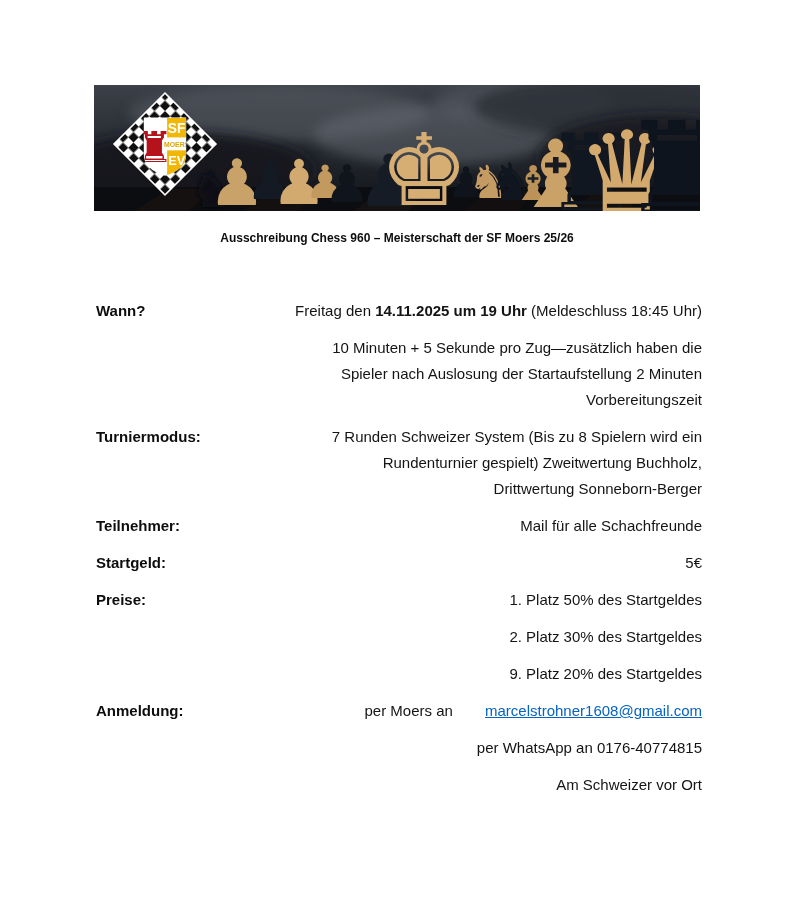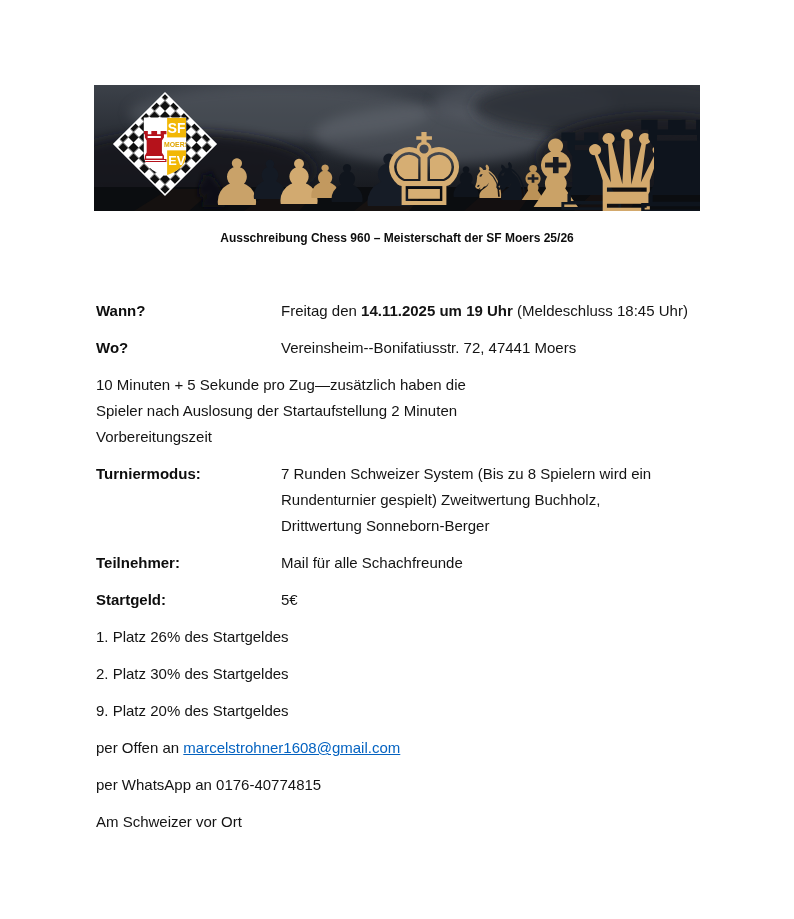--- a/index.html
+++ b/index.html
@@ -19,34 +19,34 @@
 
   
   .title {
     position: absolute; left: 94px; top: 224px; width: 606px;
     text-align: center; font-size: 12px; font-weight: 700; line-height: 28px;
     color: #0d0d0d;
   }
 
   
   .content { position: absolute; left: 96px; top: 298px; width: 606px; }
-  .row { display: flex; align-items: flex-start; gap: 44px; }
+  .row { display: flex; align-items: flex-start; }
   .row-label {
     width: 141px; flex: none;
     font-weight: 700; font-size: 15px; line-height: 26px;
     margin: 0 0 11px 0; color: #0d0d0d;
   }
-  .row-value { flex: 1; min-width: 0; }
+  .row-value { flex: 1; min-width: 0; text-align: right; }
   .row-value p {
     margin: 0 0 11px 0;
     font-size: 15px; line-height: 26px;
     white-space: pre-wrap; color: #141414;
   }
   .seg-bold { font-weight: 700; }
-  a.link { color: #0563c1; text-decoration: underline; }
+  a.link { color: #0563c1; text-decoration: underline; margin-left: 28px; }
 </style>
 </head>
 <body>
 
 <div class="page">
 
   <div class="banner">
     <svg class="scene" viewBox="0 0 606 126" preserveAspectRatio="none">
       <defs>
         <linearGradient id="sky" x1="0" y1="0" x2="0" y2="1">
@@ -135,26 +135,20 @@
   <div class="title">Ausschreibung Chess 960 – Meisterschaft der SF Moers 25/26</div>
 
   <div class="content">
       <div class="row">
         <div class="row-label">Wann?</div>
         <div class="row-value">
           <p><span>Freitag den </span><span class="seg-bold">14.11.2025 um 19 Uhr</span><span> (Meldeschluss 18:45 Uhr)</span></p>
         </div>
       </div>
       <div class="row">
-        <div class="row-label">Wo?</div>
-        <div class="row-value">
-          <p><span>Vereinsheim--Bonifatiusstr. 72, 47441 Moers</span></p>
-        </div>
-      </div>
-      <div class="row">
         <div class="row-value">
           <p><span>10 Minuten + 5 Sekunde pro Zug—zusätzlich haben die
 Spieler nach Auslosung der Startaufstellung 2 Minuten
 Vorbereitungszeit</span></p>
         </div>
       </div>
       <div class="row">
         <div class="row-label">Turniermodus:</div>
         <div class="row-value">
           <p><span>7 Runden Schweizer System (Bis zu 8 Spielern wird ein
@@ -168,28 +162,30 @@
           <p><span>Mail für alle Schachfreunde</span></p>
         </div>
       </div>
       <div class="row">
         <div class="row-label">Startgeld:</div>
         <div class="row-value">
           <p><span>5€</span></p>
         </div>
       </div>
       <div class="row">
+        <div class="row-label">Preise:</div>
         <div class="row-value">
-          <p><span>1. Platz 26% des Startgeldes</span></p>
+          <p><span>1. Platz 50% des Startgeldes</span></p>
           <p><span>2. Platz 30% des Startgeldes</span></p>
           <p><span>9. Platz 20% des Startgeldes</span></p>
         </div>
       </div>
       <div class="row">
+        <div class="row-label">Anmeldung:</div>
         <div class="row-value">
-          <p><span>per Offen an </span><a class="link" href="mailto:marcelstrohner1608@gmail.com">marcelstrohner1608@gmail.com</a></p>
+          <p><span>per Moers an </span><a class="link" href="mailto:marcelstrohner1608@gmail.com">marcelstrohner1608@gmail.com</a></p>
           <p><span>per WhatsApp an 0176-40774815</span></p>
           <p><span>Am Schweizer vor Ort</span></p>
         </div>
       </div>
     </div>
 
 </div>
 
 </body></html>

